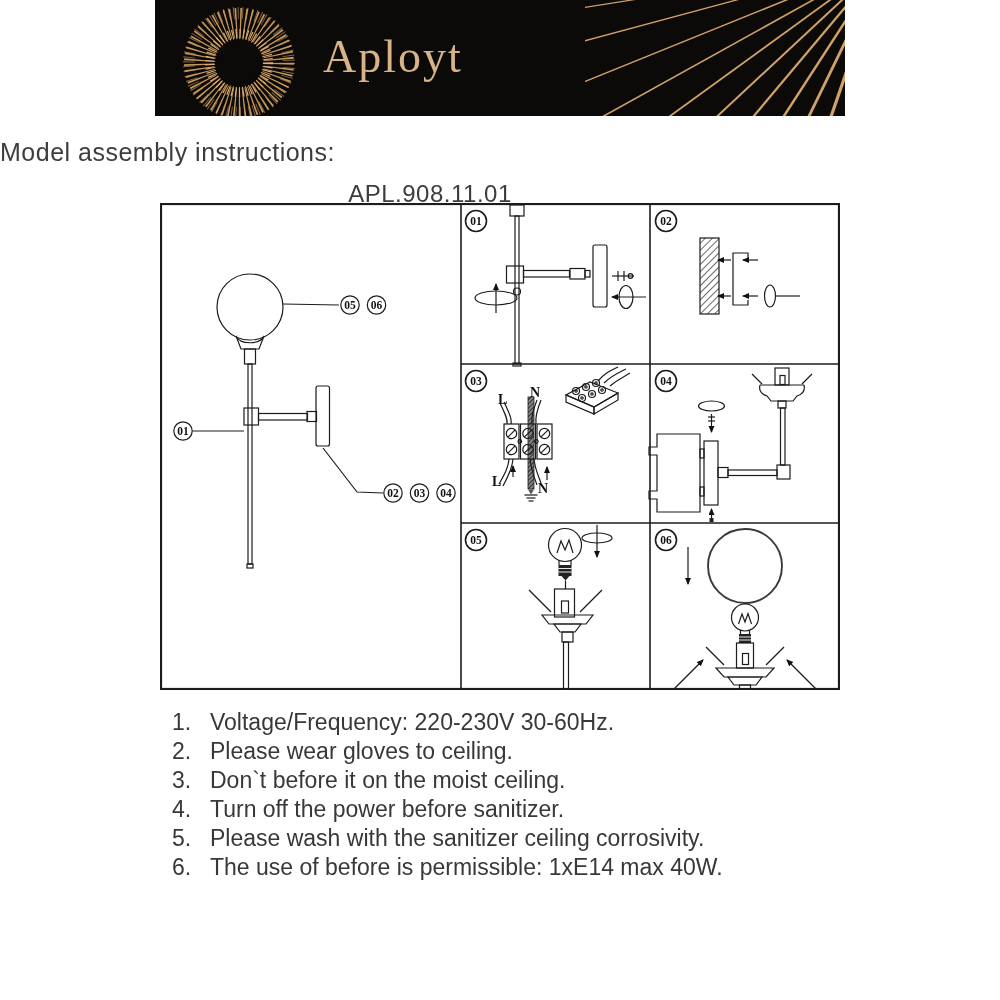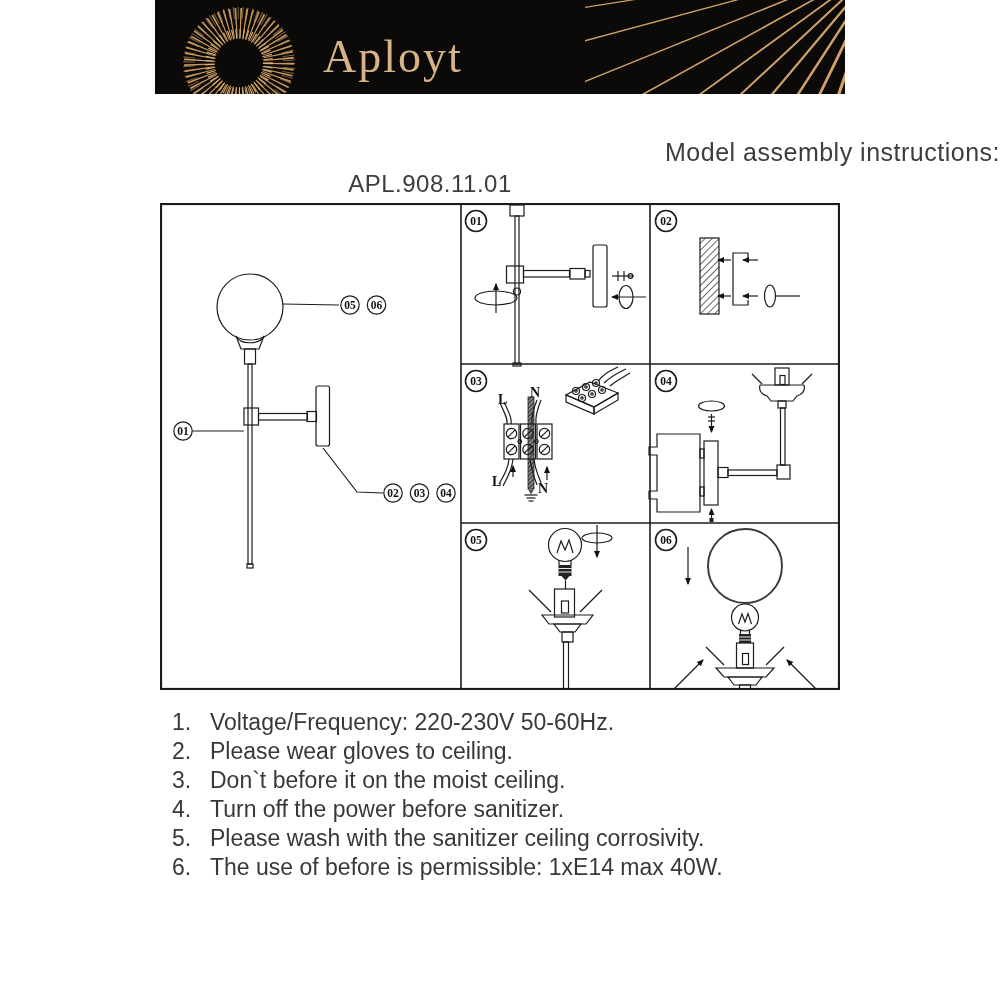--- a/index.html
+++ b/index.html
@@ -1,27 +1,27 @@
 <!DOCTYPE html>
 <html><head>
 <meta charset="utf-8">
 <style>
   html,body{margin:0;padding:0;background:#ffffff;}
   .page{position:relative;width:1000px;height:1000px;background:#fff;overflow:hidden;
         font-family:"Liberation Sans",sans-serif;}
   
-  .header-band{position:absolute;left:155px;top:0;width:690px;height:94px;background:#0c0a08;overflow:hidden;}
+  .header-band{position:absolute;left:155px;top:0;width:690px;height:116px;background:#0c0a08;overflow:hidden;}
   .logo-svg{position:absolute;left:18px;top:0;}
   .brand-text{position:absolute;left:168px;top:30px;font-family:"Liberation Serif",serif;
               font-size:46px;letter-spacing:2px;color:#d6b488;}
   .corner-rays{position:absolute;right:0;top:0;}
   
-  .doc-title{position:absolute;left:0;top:138px;width:1000px;text-align:right;
+  .doc-title{position:absolute;left:0;top:138px;width:1000px;text-align:left;
              font-size:25px;color:#3d3d3d;letter-spacing:0.5px;}
-  .doc-subtitle{position:absolute;left:0;top:170px;width:860px;text-align:center;
+  .doc-subtitle{position:absolute;left:0;top:180px;width:860px;text-align:center;
              font-size:24px;color:#3d3d3d;letter-spacing:0.5px;}
   
   .diagram-wrap{position:absolute;left:160px;top:203px;width:632px;height:487px;}
   svg.diagram{display:block;}
   .diagram *{vector-effect:none;}
   .ln{stroke:#1c1c1c;fill:none;stroke-width:1.2px;}
   .ln2{stroke:#1c1c1c;fill:none;stroke-width:1.6px;}
   .thick{stroke:#3a3a3a;fill:none;stroke-width:1.9px;}
   .fillD{fill:#222;stroke:none;}
   .whl{stroke:#fff;stroke-width:0.9px;}
@@ -292,21 +292,21 @@
       <polygon points="556,465 614,465 606,474 564,474" class="ln"></polygon>
       <polygon points="568,474 602,474 596,482 574,482" class="ln"></polygon>
       <rect x="579.5" y="482" width="11" height="4.5" class="ln"></rect>
     </g>
   </svg>
   </div>
 
   <div class="instr">
     <div class="instr-row">
       <span class="instr-num">1.</span>
-      <span>Voltage/Frequency: 220-230V 50-60Hz.</span>
+      <span>Voltage/Frequency: 220-230V 30-60Hz.</span>
     </div>
     <div class="instr-row">
       <span class="instr-num">2.</span>
       <span>Please wear gloves to ceiling.</span>
     </div>
     <div class="instr-row">
       <span class="instr-num">3.</span>
       <span>Don`t before it on the moist ceiling.</span>
     </div>
     <div class="instr-row">

